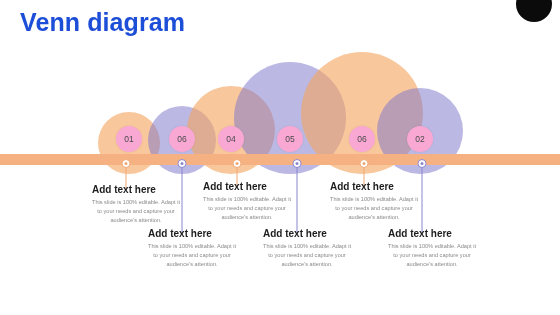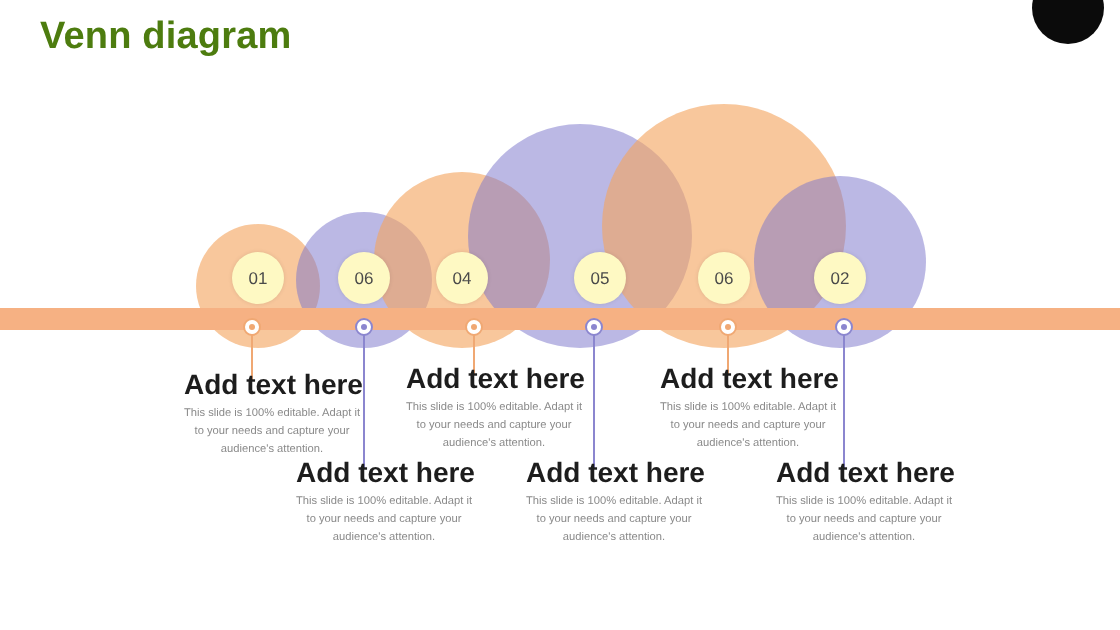--- a/index.html
+++ b/index.html
@@ -30,23 +30,23 @@
     background: #0b0b0b;
     top: -14px;
     right: 8px;
   }
 
   
   .title {
     position: absolute;
     left: 20px;
     top: 8px;
-    font-size: 19px;
+    font-size: 25px;
     font-weight: bold;
-    color: #4d7c0f;
+    color: #1d4ed8;
     letter-spacing: 0.1px;
     white-space: nowrap;
   }
 
   
   .venn-stage {
     position: absolute;
     left: 0;
     top: 0;
     width: 560px;
@@ -68,21 +68,21 @@
     height: 11px;
     background: #f6b183;
   }
 
   
   .badge {
     position: absolute;
     width: 26px;
     height: 26px;
     border-radius: 50%;
-    background: #fef9c3;
+    background: #f9a8d4;
     color: #4a4a4a;
     font-size: 8.5px;
     display: flex;
     align-items: center;
     justify-content: center;
     box-shadow: 0 0 2px rgba(0,0,0,0.10);
   }
 
   
   .marker {
@@ -116,21 +116,21 @@
   }
   .stem.orange { background: #f0a873; }
   .stem.purple { background: #8b86cf; }
 
   
   .textblock {
     position: absolute;
     width: 88px;
   }
   .tb-title {
-    font-size: 14px;
+    font-size: 10px;
     font-weight: bold;
     color: #1d1d1d;
     margin-bottom: 3px;
     white-space: nowrap;
   }
   .tb-body {
     font-size: 5.6px;
     line-height: 1.65;
     color: #8a8a8a;
     text-align: center;
@@ -152,21 +152,21 @@
         <div class="bubble orange" style="left: 187px; top: 86px; width: 88px; height: 88px;"></div>
         <div class="bubble purple" style="left: 234px; top: 62px; width: 112px; height: 112px;"></div>
         <div class="bubble orange" style="left: 301px; top: 52px; width: 122px; height: 122px;"></div>
         <div class="bubble purple" style="left: 377px; top: 88px; width: 86px; height: 86px;"></div>
       </div>
     <div class="baseline"></div>
     <div id="badges-layer">
         <div class="badge" style="left: 116px; top: 126px;">01</div>
         <div class="badge" style="left: 169px; top: 126px;">06</div>
         <div class="badge" style="left: 218px; top: 126px;">04</div>
-        <div class="badge" style="left: 287px; top: 126px;">05</div>
+        <div class="badge" style="left: 277px; top: 126px;">05</div>
         <div class="badge" style="left: 349px; top: 126px;">06</div>
         <div class="badge" style="left: 407px; top: 126px;">02</div>
       </div>
   </div>
 
   <div id="callouts-layer">
       <div class="stem orange" style="left: 126px; top: 166px; height: 24px;"></div>
       <div class="marker orange" style="left: 126px; top: 159px;"></div>
       <div class="textblock" style="left: 92px; top: 184px;">
         <div class="tb-title">Add text here</div>

